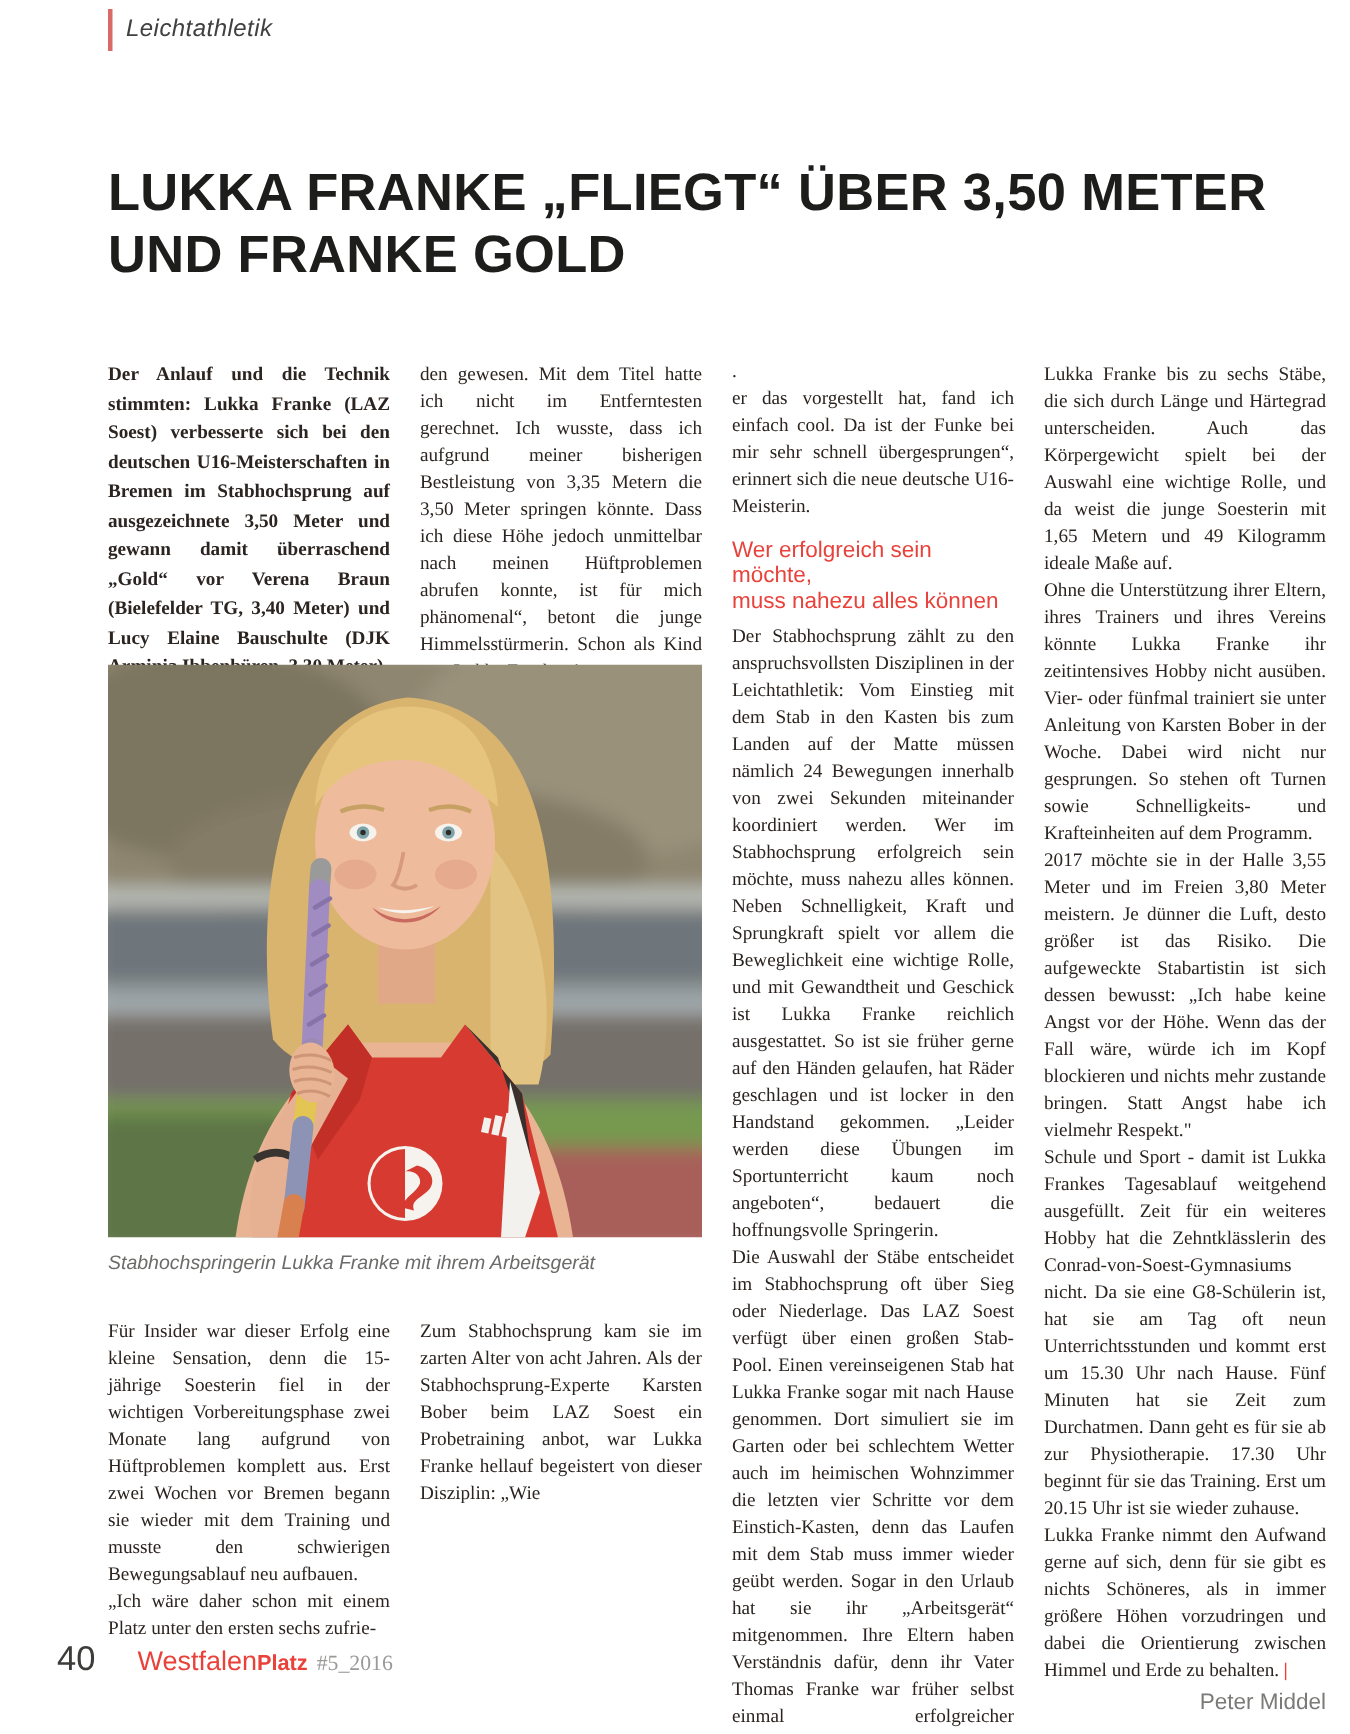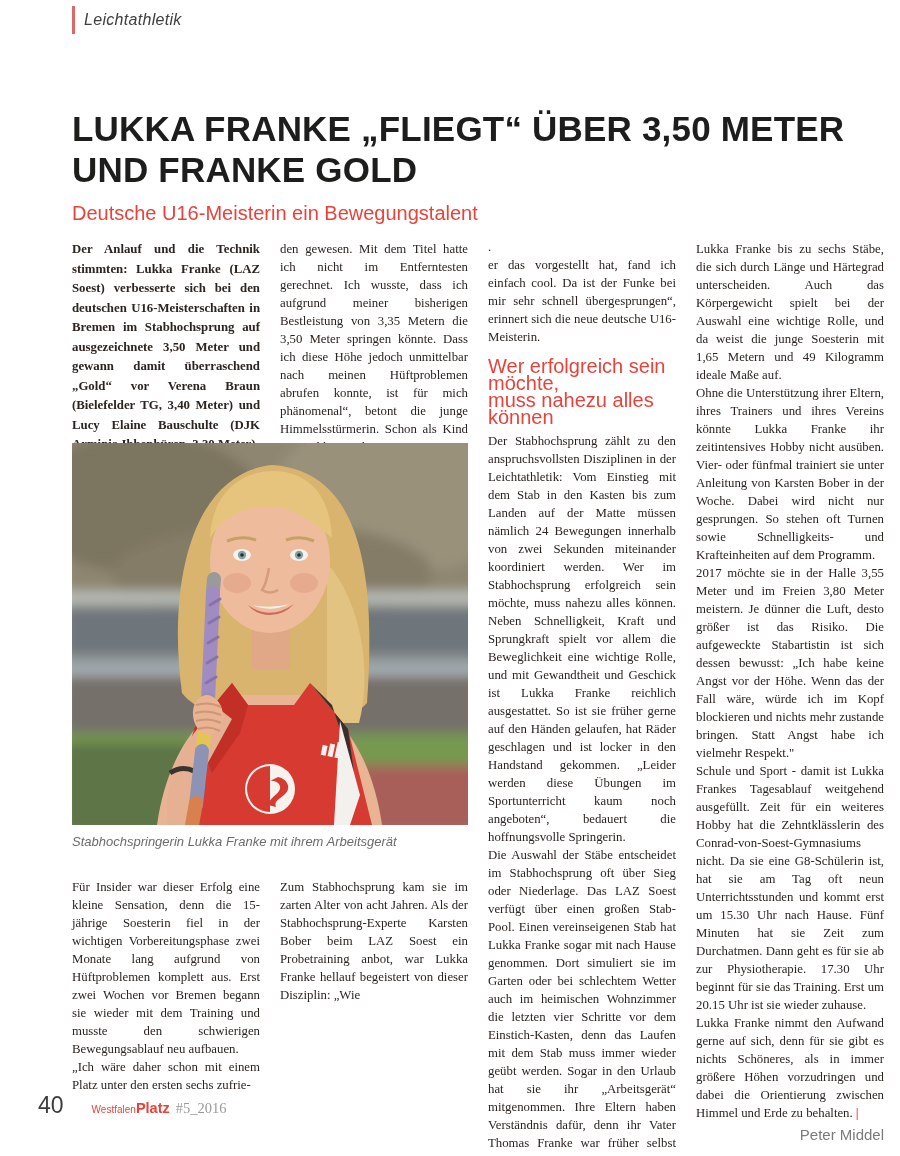--- a/index.html
+++ b/index.html
@@ -19,52 +19,51 @@
   
   .col{position:absolute;width:188px;font-size:12.8px;line-height:18px;text-align:justify;}
   .col p{margin:0;}
   .lead{left:72px;top:240px;height:196px;font-weight:bold;line-height:19.5px;}
   .col2top{left:280px;top:240px;height:196px;}
   .col1bottom{left:72px;top:878px;}
   .col2bottom{left:280px;top:878px;}
   .col3{left:488px;top:238px;}
   .col4{left:696px;top:240px;}
   .stray-dot{text-align:left;}
-  .red-subhead{font-family:"Liberation Sans", sans-serif;color:#e8423b;font-size:20px;
+  .red-subhead{font-family:"Liberation Sans", sans-serif;color:#e8423b;font-size:15px;
                line-height:17px;margin:12px 0 6px 0;text-align:left;font-weight:normal;}
   .end-mark{color:#e8423b;font-weight:bold;padding-left:3px;}
   .byline{font-family:"Liberation Sans", sans-serif;color:#7a7a78;font-size:15px;
           text-align:right;margin-top:4px;}
   
   .photo{position:absolute;left:72px;top:443px;width:396px;height:382px;overflow:hidden;}
   .caption{position:absolute;left:72px;top:834px;width:396px;
            font-family:"Liberation Sans", sans-serif;font-style:italic;font-size:13px;
            color:#6b6b69;}
   
   .footer{position:absolute;left:38px;top:1092px;display:flex;align-items:baseline;}
   .page-num{font-family:"Liberation Sans", sans-serif;font-size:23px;color:#3c3c3a;margin-right:28px;}
-  .mag-light{font-family:"Liberation Sans", sans-serif;font-size:10px;color:#e8423b;}
+  .mag-light{font-family:"Liberation Sans", sans-serif;font-size:18px;color:#e8423b;}
   .mag-bold{font-family:"Liberation Sans", sans-serif;font-size:14.5px;color:#e8423b;font-weight:bold;}
   .issue{font-family:Liberation Serif, serif;font-size:14.5px;color:#9a9a98;margin-left:6px;}
 </style>
 </head>
 <body>
 
 <div class="page">
 
   <div class="kicker">
     <div class="kicker-bar"></div>
     <div class="kicker-label">Leichtathletik</div>
   </div>
 
   <div class="title">
     <div>LUKKA FRANKE „FLIEGT“ ÜBER 3,50 METER</div>
     <div>UND FRANKE GOLD</div>
   </div>
-  <div class="subtitle">Deutsche U16-Meisterin ein Bewegungstalent</div>
 
   <div class="col lead">
     <p>Der Anlauf und die Technik stimmten: Lukka Franke (LAZ Soest) verbesserte sich bei den deutschen U16-Meisterschaften in Bremen im Stabhochsprung auf ausgezeichnete 3,50 Meter und gewann damit überraschend „Gold“ vor Verena Braun (Bielefelder TG, 3,40 Meter) und Lucy Elaine Bauschulte (DJK Arminia Ibbenbüren, 3,30 Meter).</p>
   </div>
 
   <div class="col col2top">
     <p>den gewesen. Mit dem Titel hatte ich nicht im Entferntesten gerechnet. Ich wusste, dass ich aufgrund meiner bisherigen Bestleistung von 3,35 Metern die 3,50 Meter springen könnte. Dass ich diese Höhe jedoch unmittelbar nach meinen Hüftproblemen abrufen konnte, ist für mich phänomenal“, betont die junge Himmelsstürmerin. Schon als Kind war Lukka Franke ein</p>
   </div>
 
   <div class="photo">

